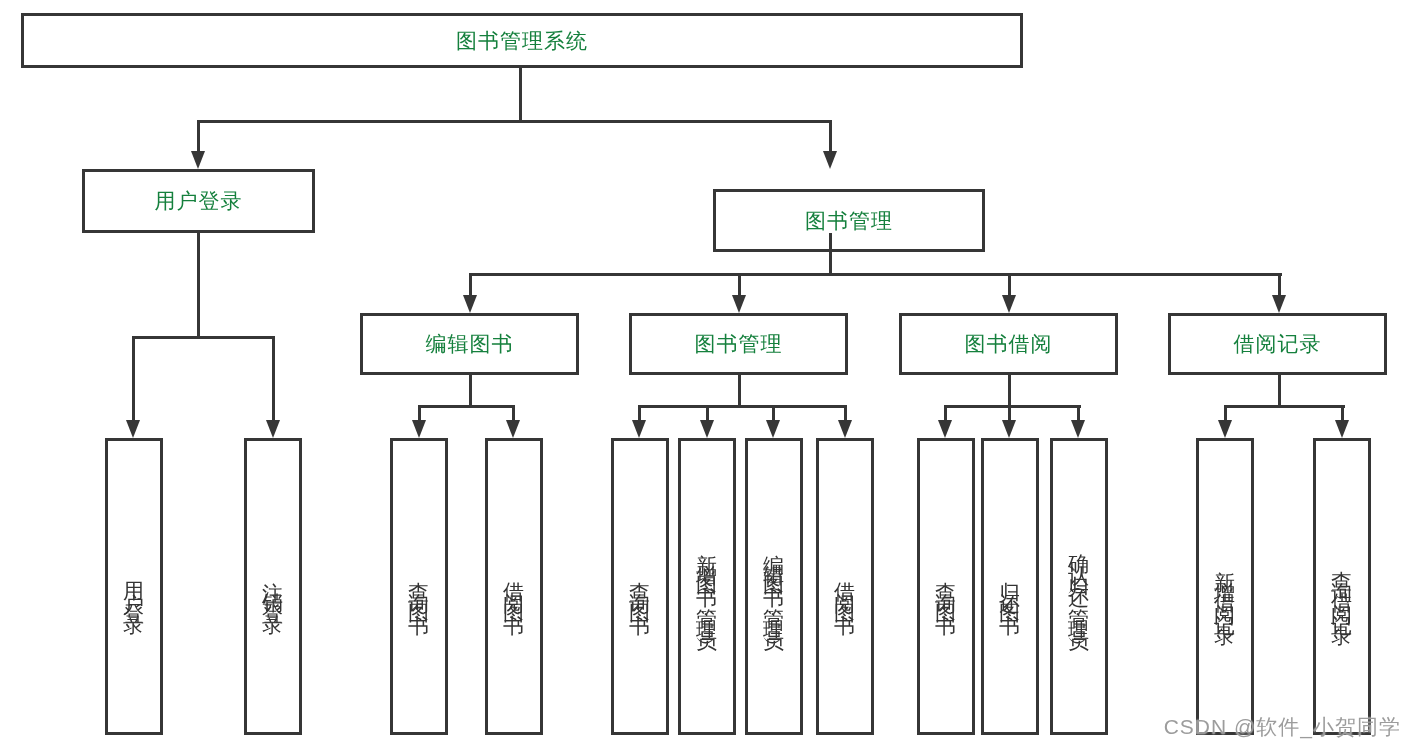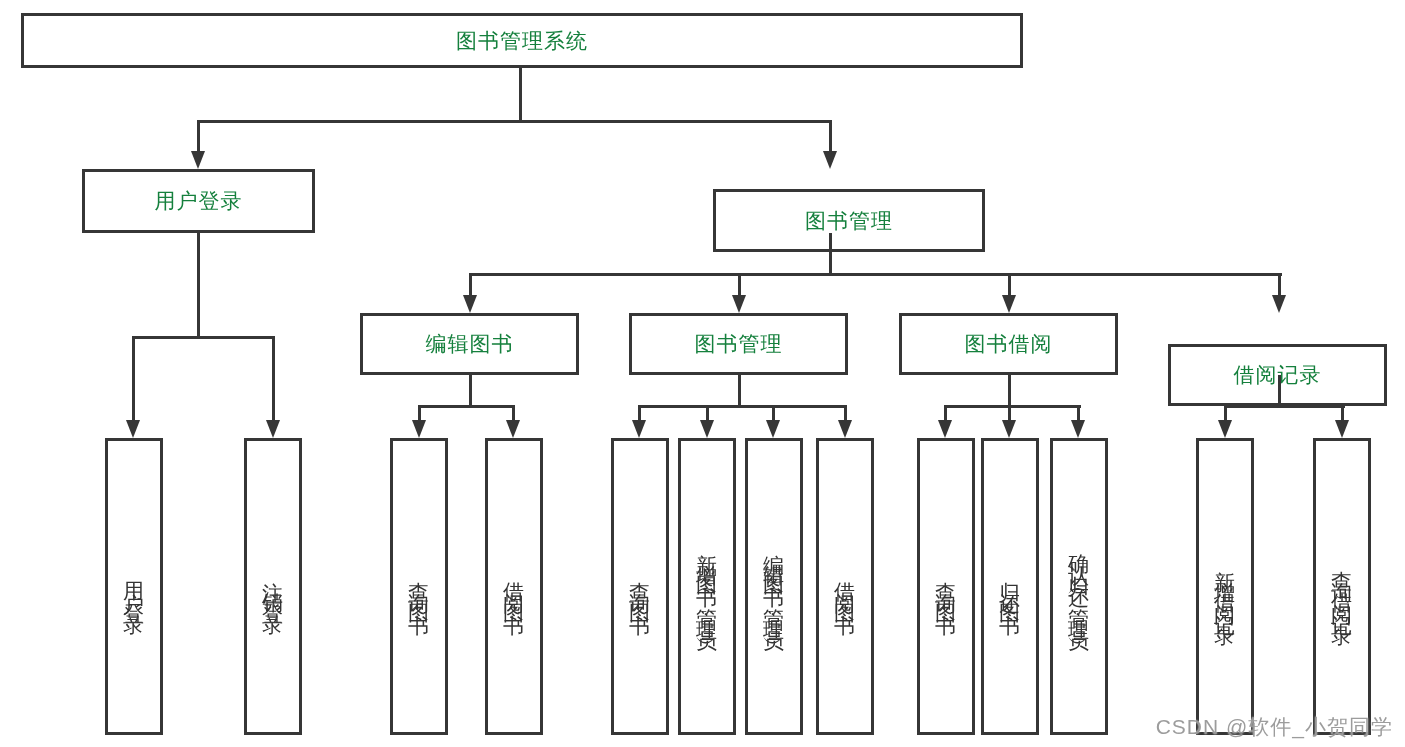--- a/index.html
+++ b/index.html
@@ -46,21 +46,21 @@
   .hline { position:absolute; height:3px; background:#363636; }
   .arrow {
     position:absolute;
     width:0; height:0;
     border-left:7px solid transparent;
     border-right:7px solid transparent;
     border-top:18px solid #363636;
   }
   .watermark {
     position:absolute;
-    right:12px;
+    right:4px;
     bottom:6px;
     font-size:21px;
     color:rgba(148,148,148,0.92);
     letter-spacing:1px;
     z-index:20;
     text-shadow:0 0 2px #ffffff;
     margin-top:28px;
   }
 </style>
 </head>
@@ -92,21 +92,21 @@
 <div class="vline" style="left:738px; top:273px; height:24px;"></div>
 <div class="arrow" style="left:732px; top:295px;"></div>
 <div class="vline" style="left:1008px; top:273px; height:24px;"></div>
 <div class="arrow" style="left:1002px; top:295px;"></div>
 <div class="vline" style="left:1278px; top:273px; height:24px;"></div>
 <div class="arrow" style="left:1272px; top:295px;"></div>
 
 <div class="box" style="left:360px; top:313px; width:219px; height:62px;">编辑图书</div>
 <div class="box" style="left:629px; top:313px; width:219px; height:62px;">图书管理</div>
 <div class="box" style="left:899px; top:313px; width:219px; height:62px;">图书借阅</div>
-<div class="box" style="left:1168px; top:313px; width:219px; height:62px;margin-top:31px;">借阅记录</div>
+<div class="box" style="left:1168px; top:313px; width:219px; height:62px;">借阅记录</div>
 
 <div class="vline" style="left:469px; top:375px; height:30px;"></div>
 <div class="hline" style="left:418px; top:405px; width:97px;"></div>
 <div class="vline" style="left:418px; top:405px; height:17px;"></div>
 <div class="arrow" style="left:412px; top:420px;"></div>
 <div class="vline" style="left:512px; top:405px; height:17px;"></div>
 <div class="arrow" style="left:506px; top:420px;"></div>
 
 <div class="vline" style="left:738px; top:375px; height:30px;"></div>
 <div class="hline" style="left:638px; top:405px; width:209px;"></div>

